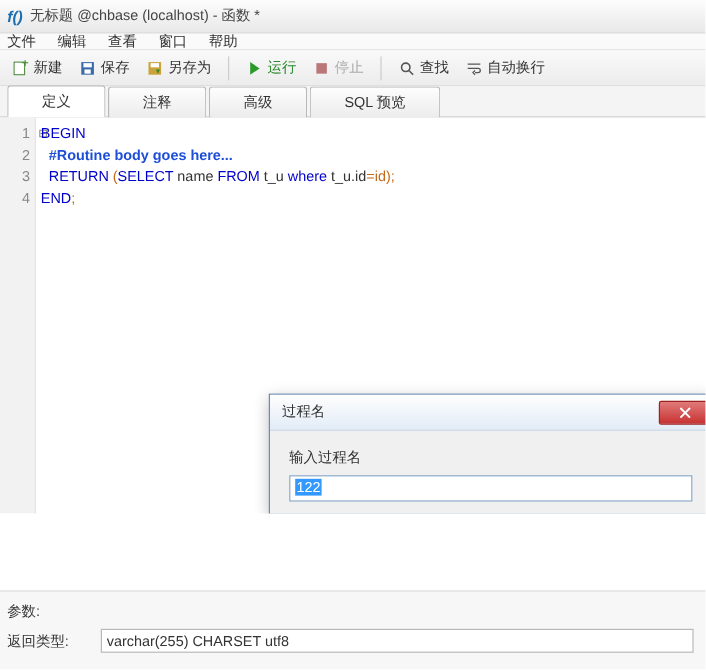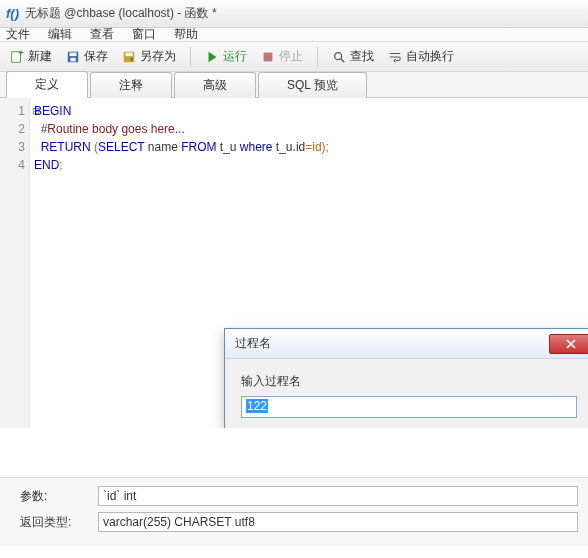--- a/index.html
+++ b/index.html
@@ -20,33 +20,33 @@
 
 .tabs { height:26px; background:#f4f4f4; border-bottom:1px solid #c8c8c8; display:flex; align-items:flex-end; padding:0 6px; gap:2px;}
 .tab { padding:4px 28px; border:1px solid #b8b8b8; border-bottom:none; background:linear-gradient(#fdfdfd,#ececec); border-radius:3px 3px 0 0; color:#333; cursor:pointer; position:relative; top:1px;}
 .tab.active { background:#fff; border-bottom:1px solid #fff;}
 
 .editor { position:relative; height:330px; background:#fff; overflow:hidden;}
 .gutter { position:absolute; left:0; top:0; width:30px; height:100%; background:#f2f2f2; border-right:1px solid #e4e4e4; text-align:right; padding:4px 4px 0 0; color:#888; font-family:Consolas,monospace; line-height:18px;}
 .code { position:absolute; left:34px; top:4px; font-family:Consolas,monospace; line-height:18px; white-space:pre; }
 .fold { position:absolute; left:30px; top:4px; width:12px; font-family:Consolas,monospace; line-height:18px; text-align:center; color:#888;}
 .kw { color:#0000cc; }
-.cm { color:#7f1d1d; }
+.cm { color:#1d4ed8;font-weight:bold; }
 .fn { color:#c06a1a; }
 .pl { color:#333; }
 
 .dialog { position:absolute; left:224px; top:230px; width:370px; border:1px solid #6a8bb5; background:#f0f0f0; box-shadow:0 4px 12px rgba(0,0,0,.25); }
 .dlg-title { height:30px; background:linear-gradient(#fefefe,#e2ecf7); border-bottom:1px solid #c6d5e6; display:flex; align-items:center; justify-content:space-between; padding:0 0 0 10px; color:#333;}
 .dlg-close { width:44px; height:20px; background:linear-gradient(#e07a7a,#c83232); border:1px solid #a02020; border-radius:2px; margin-right:0; display:flex; align-items:center; justify-content:center;}
 .dlg-body { padding:14px 16px 10px 16px; background:#f0f0f0;}
 .dlg-label { color:#333; margin-bottom:6px; display:block;}
 .dlg-input { width:100%; height:22px; border:1px solid #8aa8c8; background:#fff; padding:2px 4px; color:#000;}
 .dlg-input .sel { background:#3399ff; color:#fff; padding:0 1px;}
 
-.bottom { position:absolute; left:0; bottom:12px; width:100%; background:#f7f7f7; border-top:1px solid #dcdcdc; padding:8px 10px 8px 20px;}
+.bottom { position:absolute; left:0; bottom:0; width:100%; background:#f7f7f7; border-top:1px solid #dcdcdc; padding:8px 10px 8px 6px;}
 .brow { display:flex; align-items:center; margin-bottom:6px; gap:8px;}
 .blabel { width:70px; color:#333;}
 .binput { flex:1; height:20px; border:1px solid #b8b8b8; background:#fff; padding:2px 4px; color:#333;}
 .bselect { flex:1; height:22px; border:1px solid #9a9a9a; background:linear-gradient(#fefefe,#eaeaea); padding:0 4px; display:flex; align-items:center; justify-content:space-between; max-width:334px;}
 .bselect .arrow { font-size:10px; color:#555;}
 .watermark { position:absolute; right:6px; bottom:4px; display:flex; align-items:center; gap:4px; font-weight:bold; color:#fff;}
 .wm-badge { background:#d63a3a; padding:1px 6px; border-radius:8px; font-style:italic; font-size:11px;}
 .wm-text { color:#444; font-weight:bold; font-size:13px;}
 </style>
 </head>
@@ -151,19 +151,18 @@
       <span class="dlg-label">输入过程名</span>
       <div class="dlg-input"><span class="sel">122</span></div>
     </div>
 
   </div>
 </div>
 
 <div class="bottom">
   <div class="brow">
     <span class="blabel">参数:</span>
-    <input class="binput" value="`id` int" style="">
   </div>
   <div class="brow">
     <span class="blabel">返回类型:</span>
     <input class="binput" value="varchar(255) CHARSET utf8" style="">
   </div>
 </div>
 
 </body></html>

